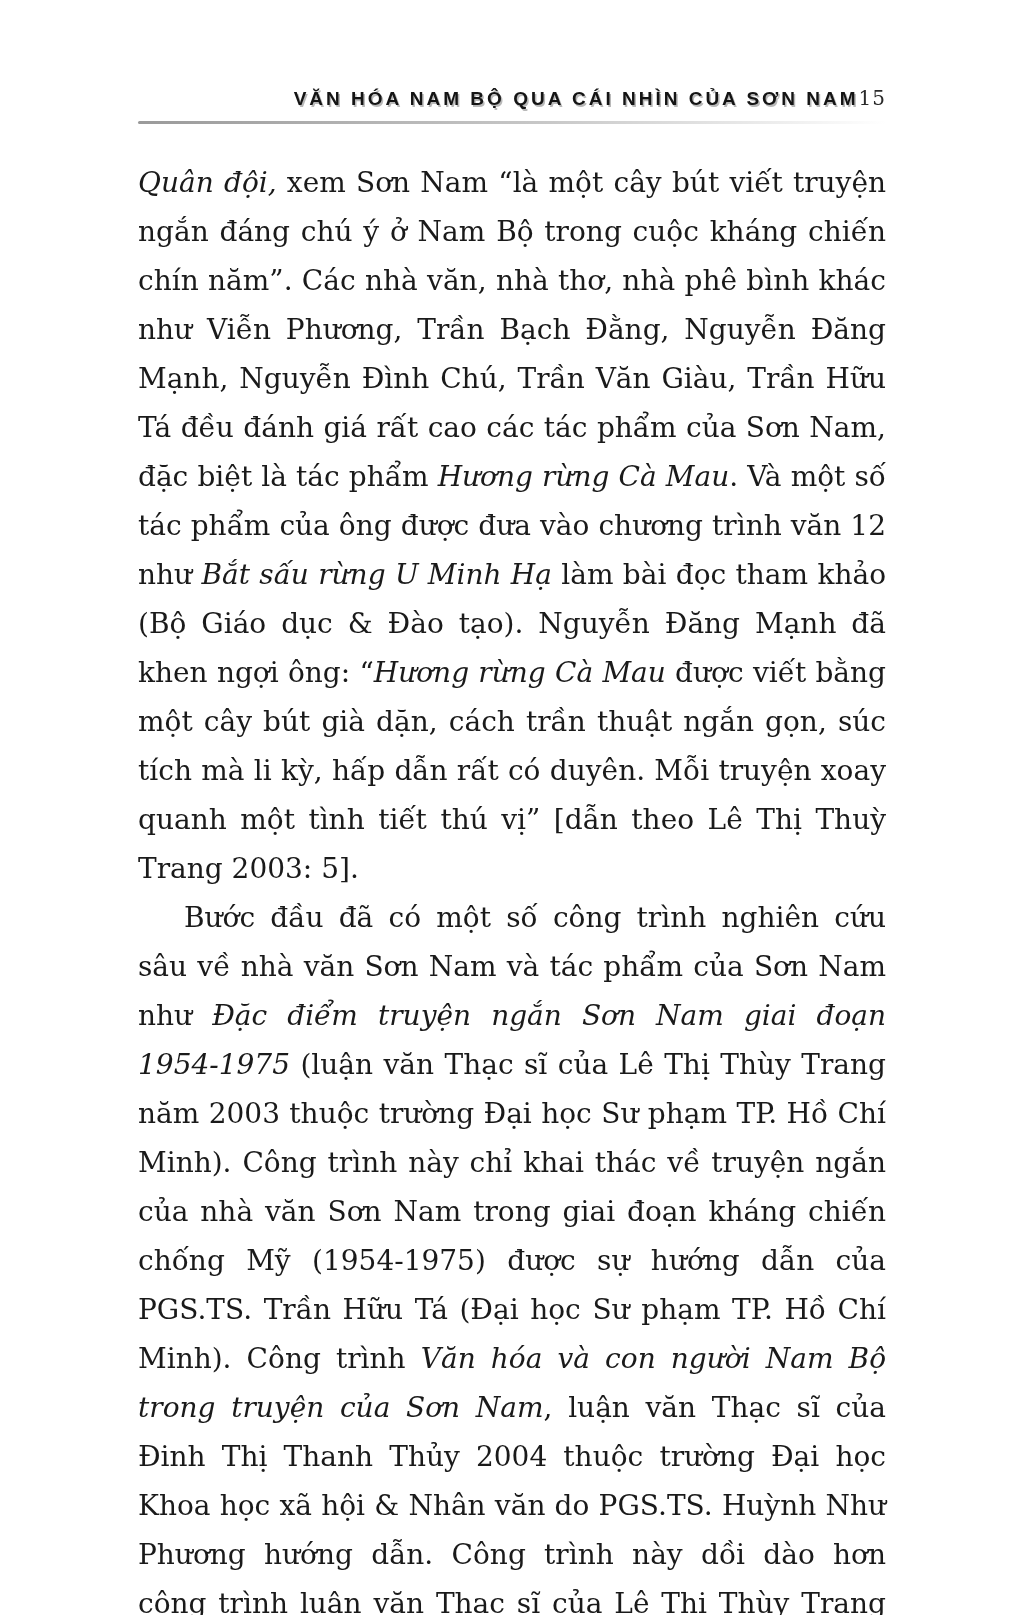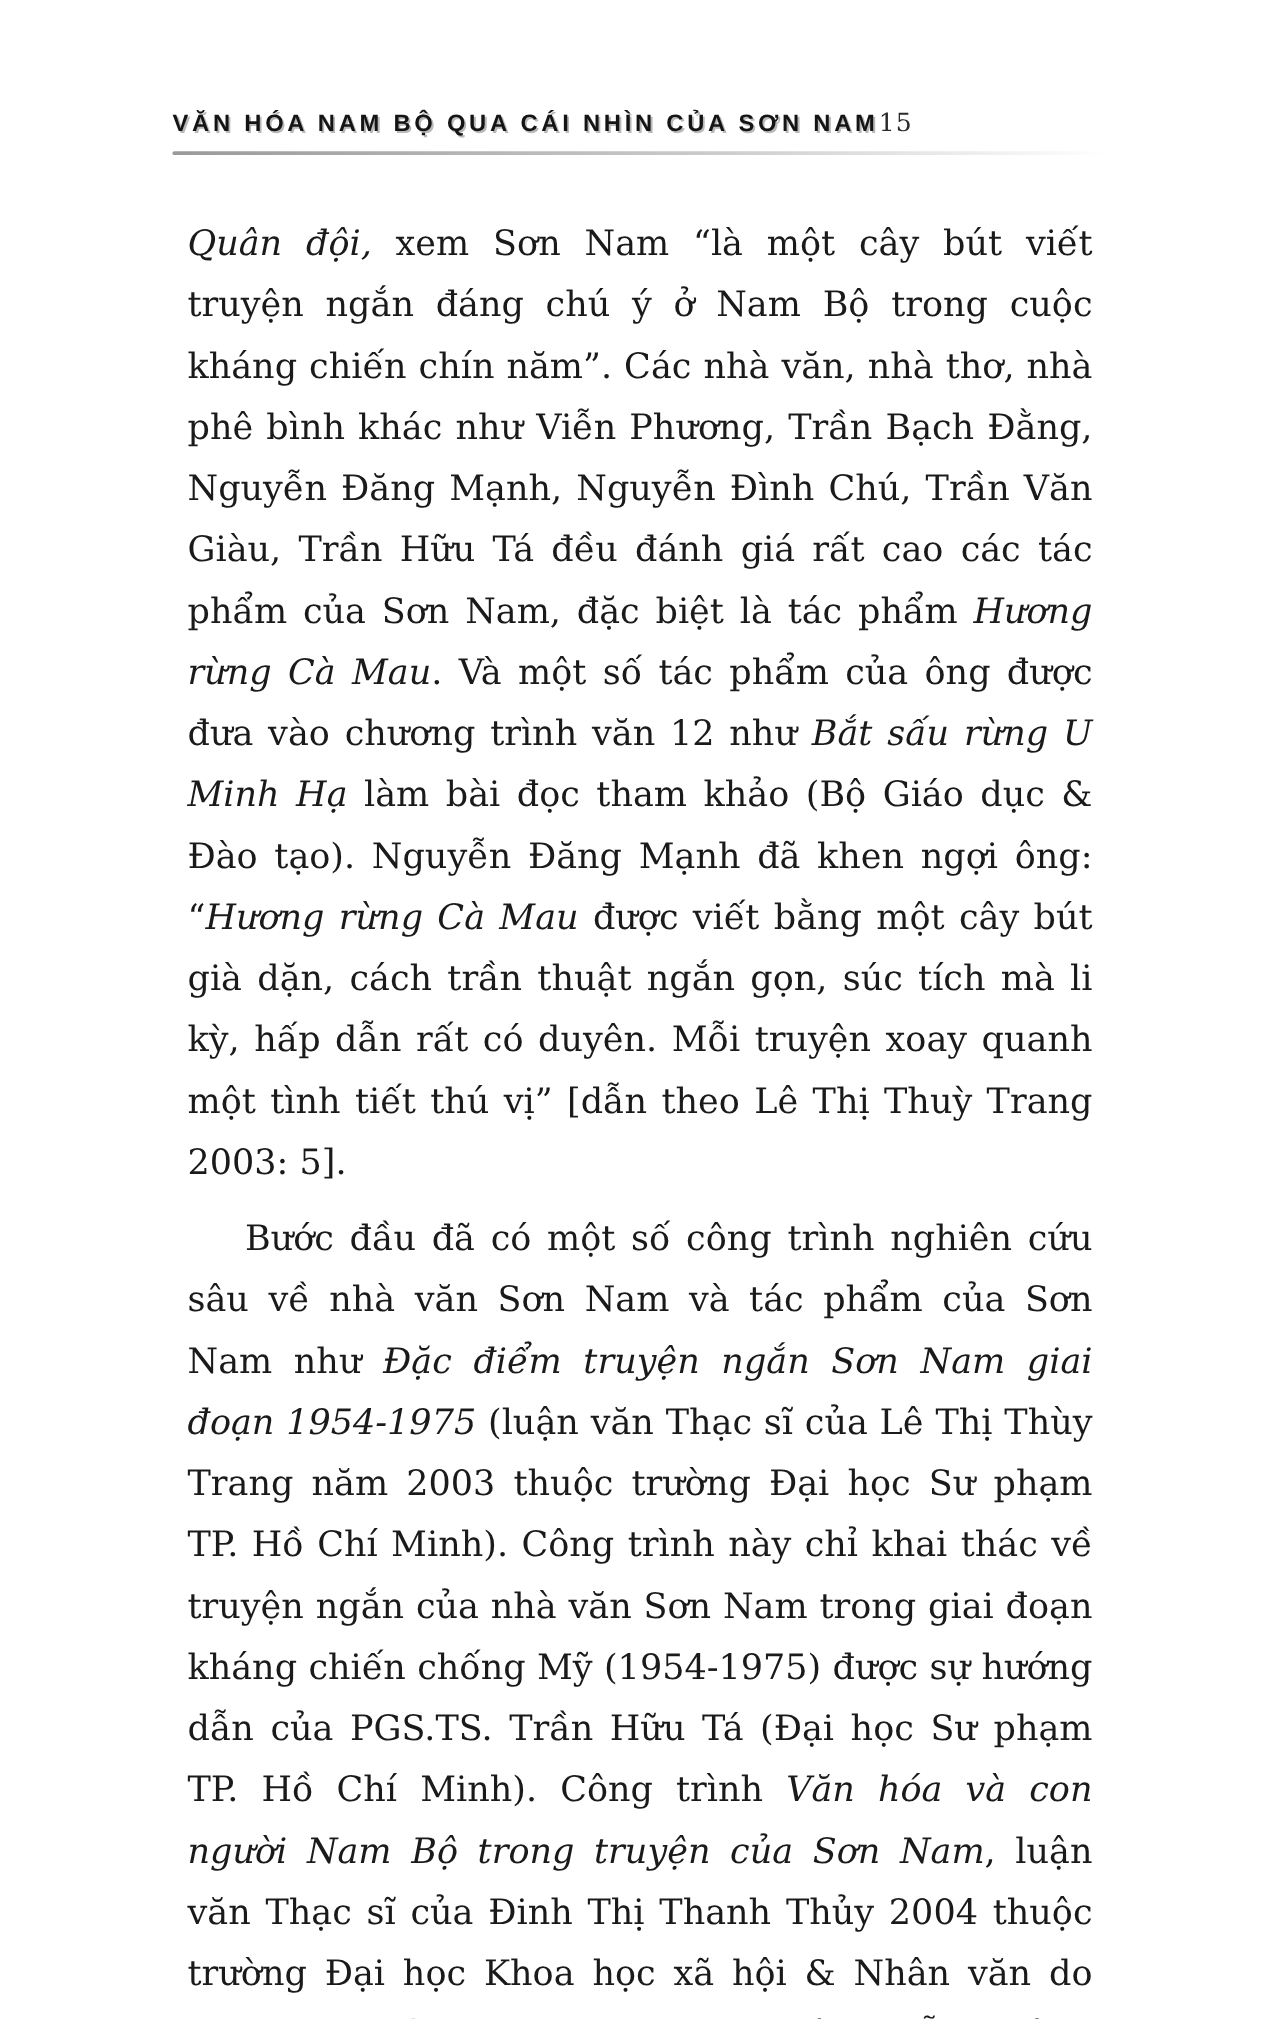--- a/index.html
+++ b/index.html
@@ -14,21 +14,21 @@
     background: #ffffff;
     overflow: hidden;
     font-family: "DejaVu Serif", serif;
   }
   .page-header {
     position: absolute;
     top: 86px;
     left: 138px;
     width: 748px;
     display: flex;
-    justify-content: flex-start;
+    justify-content: flex-end;
     align-items: baseline;
   }
   .running-title {
     font-family: "Liberation Sans", sans-serif;
     font-weight: 700;
     font-size: 19px;
     letter-spacing: 3px;
     color: #141414;
     text-shadow: 1.5px 1.5px 0 #b9b9b9;
     white-space: nowrap;
@@ -53,21 +53,21 @@
     top: 158px;
     left: 138px;
     width: 748px;
     font-size: 28px;
     line-height: 49px;
     color: #1a1a1a;
     text-align: justify;
     text-justify: inter-word;
   }
   .para {
-    margin: 12px;
+    margin: 0;
     padding: 0;
   }
   .para.indent {
     text-indent: 46px;
   }
   .para em {
     font-style: italic;
   }
 </style>
 </head>

